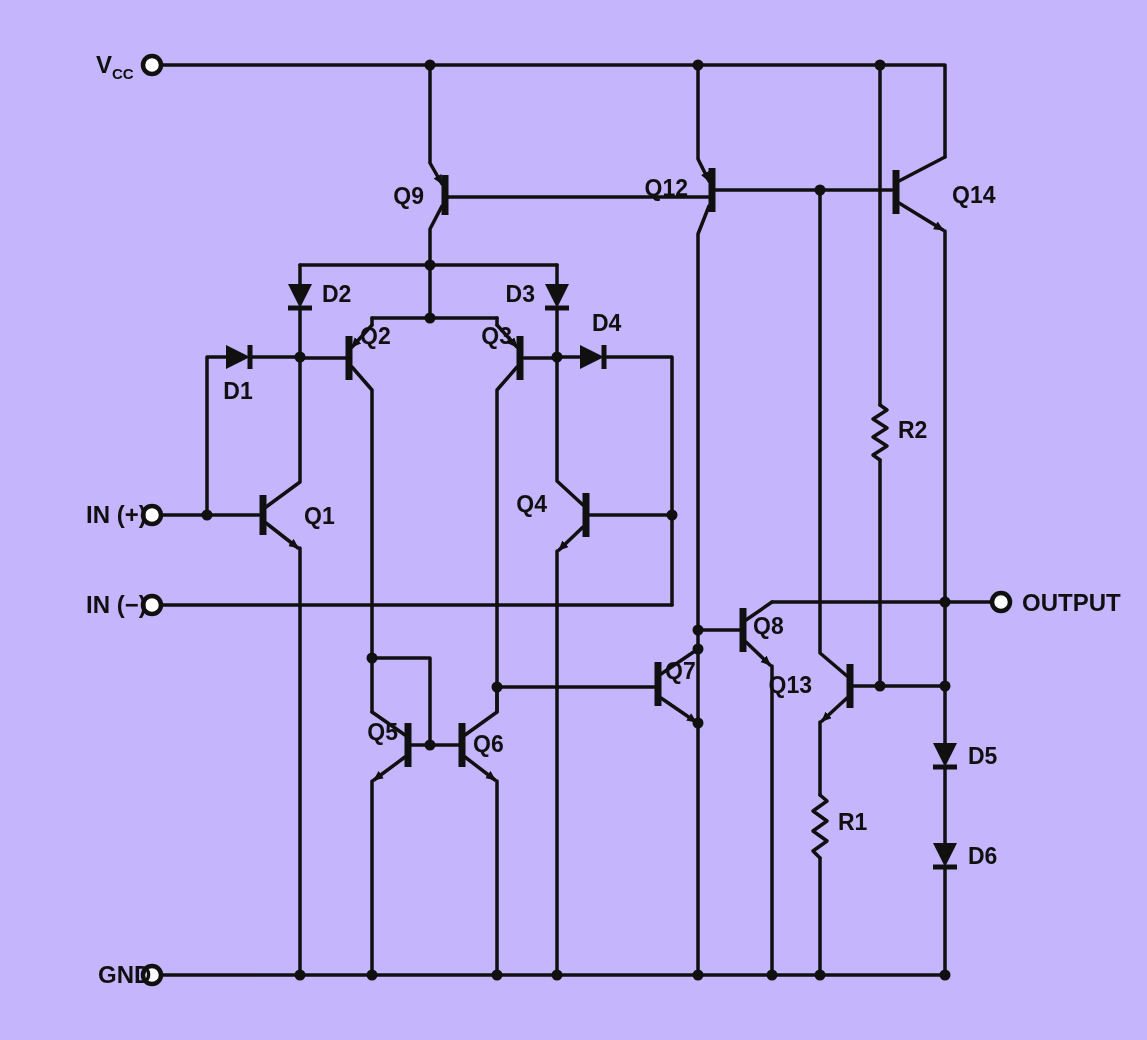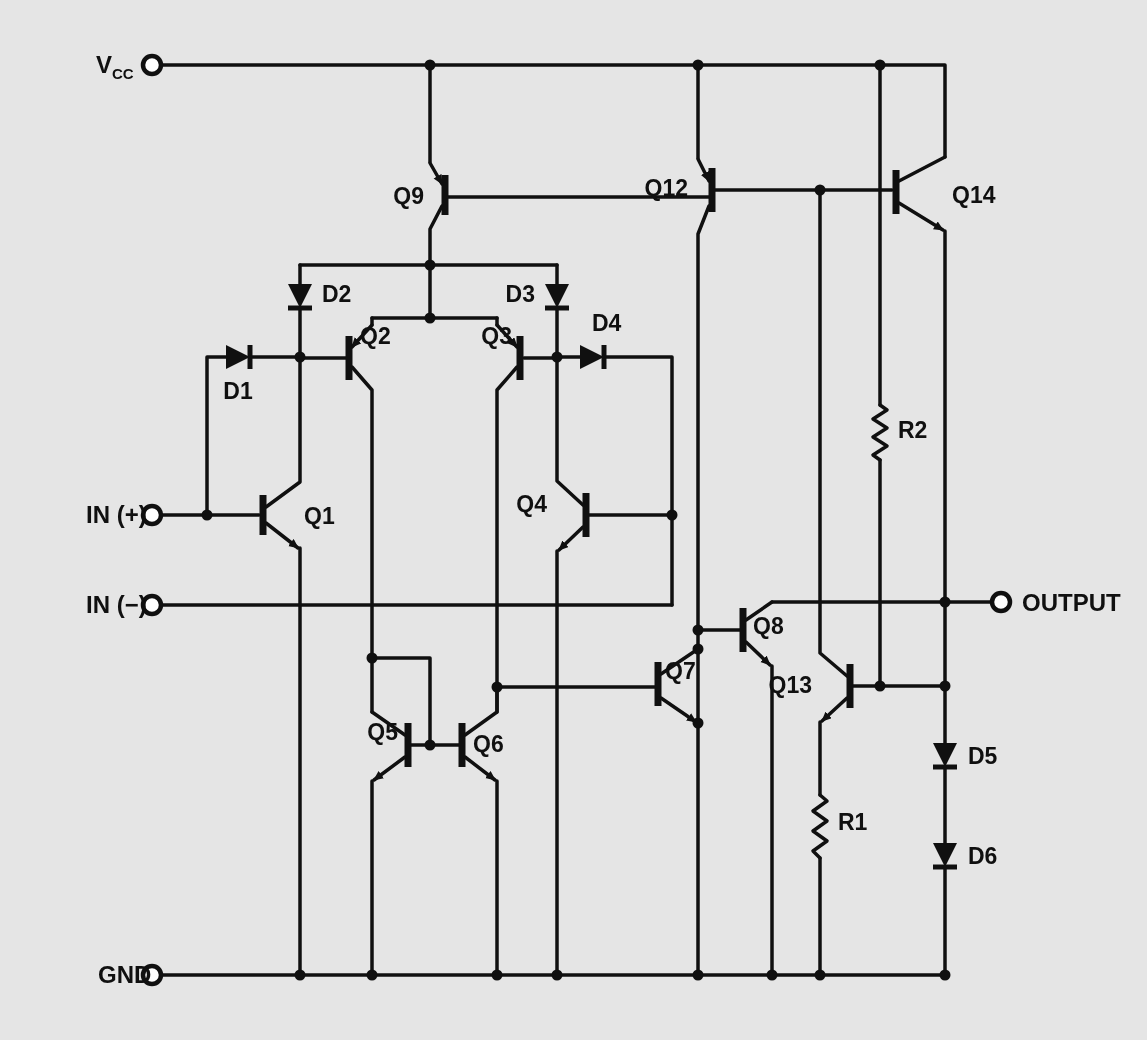--- a/index.html
+++ b/index.html
@@ -1,16 +1,16 @@
 <!DOCTYPE html>
 <html><head>
 <meta charset="utf-8">
 <style>
   html,body{margin:0;padding:0;background:#ffffff;}
-  .page{width:1147px;height:1040px;background:#e5e5e5;position:relative;}
+  .page{width:1147px;height:1040px;background:#c4b5fd;position:relative;}
   svg{display:block;}
   .w{stroke:#101010;stroke-width:3.5;fill:none;stroke-linecap:round;stroke-linejoin:round;}
   .bar{stroke:#101010;stroke-width:7;stroke-linecap:butt;}
   .dbar{stroke:#101010;stroke-width:5;stroke-linecap:butt;}
   .tri{fill:#101010;stroke:none;}
   .dot{fill:#101010;stroke:none;}
   .term{fill:#ffffff;stroke:#101010;stroke-width:4.5;}
   text{font-family:"Liberation Sans",sans-serif;font-weight:bold;font-size:23px;fill:#101010;}
   .sub{font-size:15px;}
   .big{font-size:24px;}

